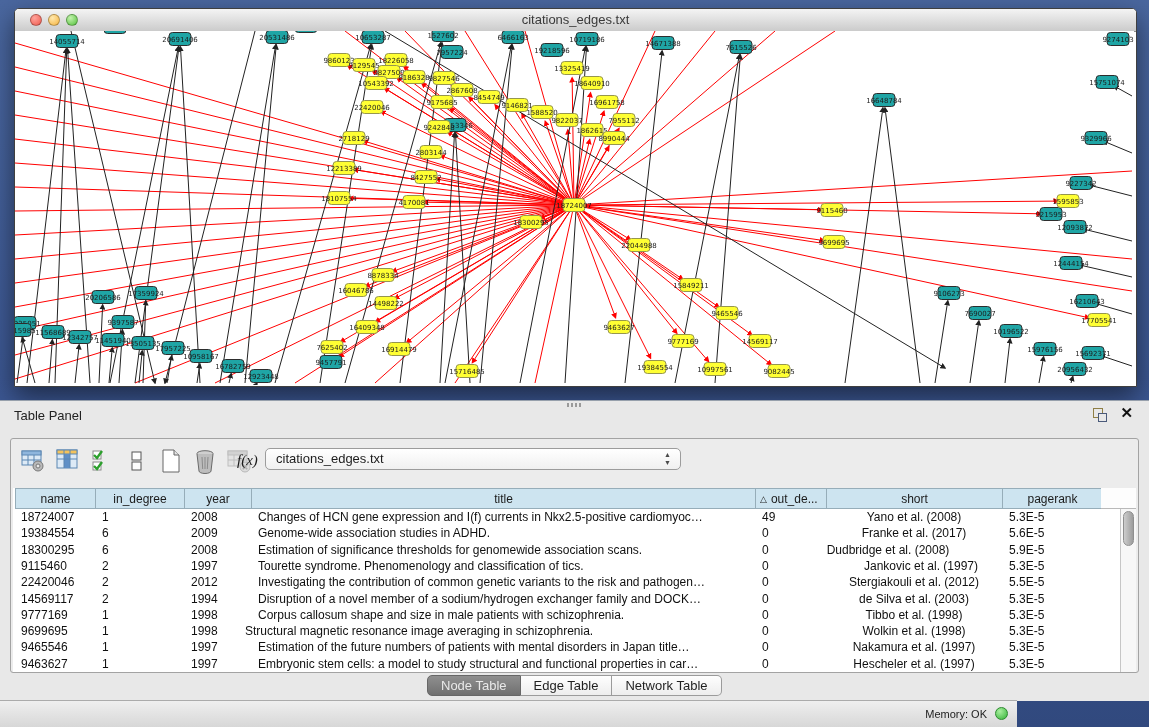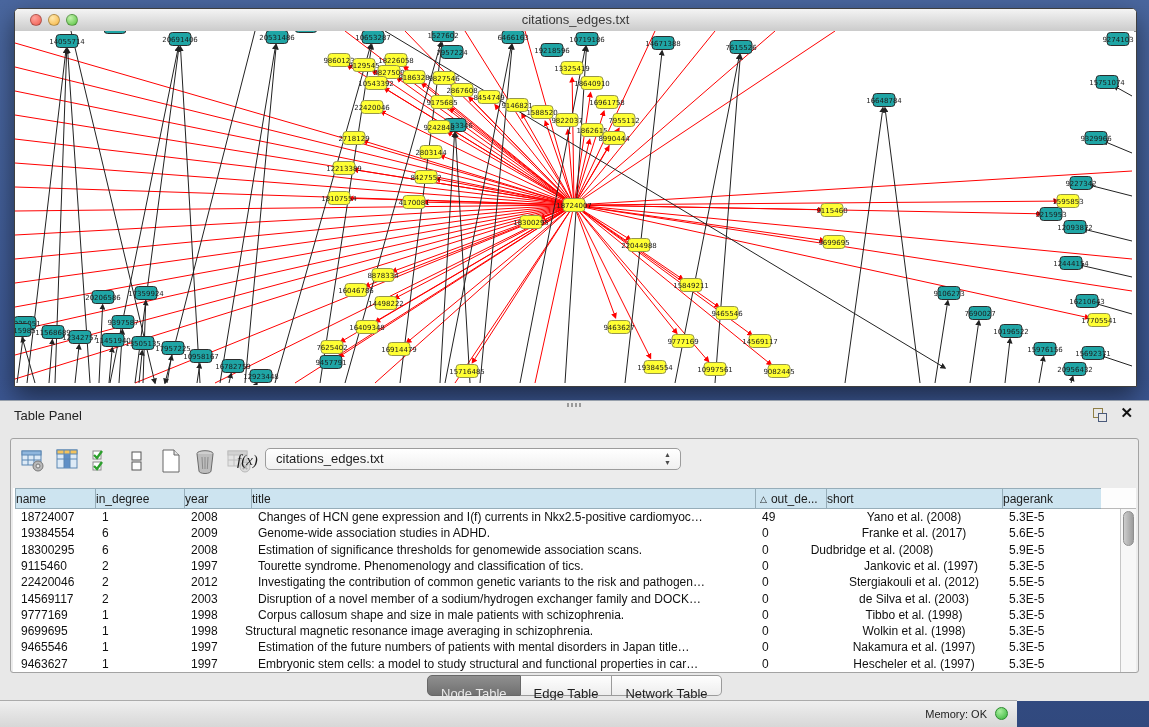--- a/index.html
+++ b/index.html
@@ -30,37 +30,37 @@
   .close-btn{position:absolute;right:16px;top:4px;font-size:15px;font-weight:bold;color:#111;line-height:16px;}
   .inner-box{position:absolute;left:10px;top:37px;width:1129px;height:235px;
     border:1px solid #a3a3a3;border-radius:3px;background:#ececec;box-sizing:border-box;}
   .tb-icon{position:absolute;top:8px;width:28px;height:28px;}
   .combo{position:absolute;left:254px;top:9px;width:416px;height:22px;box-sizing:border-box;
     border:1px solid #9c9c9c;border-radius:5px;background:linear-gradient(#ffffff,#f0f0f0);
     font-size:13px;color:#1c1c1c;line-height:20px;padding-left:10px;}
   .combo .arrows{position:absolute;right:9px;top:2px;font-size:7px;line-height:8px;color:#4a4a4a;text-align:center;}
   #thead{position:absolute;left:2px;top:49px;width:1123px;height:21px;background:#fff;}
   .th{position:absolute;top:0;height:21px;box-sizing:border-box;background:#cde4f0;
-    border:1px solid #96adb9;border-left:none;display:flex;align-items:center;
+    border:1px solid #96adb9;border-left:none;display:flex;align-items:center;justify-content:center;
     font-size:12px;color:#1b1b1b;white-space:nowrap;overflow:hidden;}
   .th.first{border-left:1px solid #96adb9;}
   .th.leftal{justify-content:flex-start;padding-left:4px;}
   .th .sortglyph{font-size:9px;margin-right:4px;color:#222;}
   .th-filler{position:absolute;top:0;height:21px;background:#fdfdfd;border-bottom:1px solid #b9b9b9;box-sizing:border-box;}
   #tbody{position:absolute;left:2px;top:70px;width:1107px;height:163px;background:#fff;overflow:hidden;}
   .tr{position:absolute;left:0;width:100%;height:16px;}
   .td{position:absolute;top:1px;height:15px;font-size:12px;color:#101010;
     white-space:nowrap;overflow:hidden;padding-left:4px;box-sizing:border-box;}
   .td.center{text-align:center;padding-left:0;}
   .vscroll{position:absolute;left:1109px;top:70px;width:16px;height:163px;background:#f7f7f7;
     border-left:1px solid #c6c6c6;box-sizing:border-box;}
   .vthumb{position:absolute;left:2px;top:2px;width:11px;height:35px;border-radius:6px;
     background:linear-gradient(90deg,#cdcdcd,#9c9c9c);border:1px solid #8f8f8f;box-sizing:border-box;}
   .tabbar{position:absolute;left:427px;top:274px;height:21px;display:flex;}
-  .tab{height:21px;line-height:20px;font-size:13px;padding:8px 13px;background:linear-gradient(#fefefe,#ededed);
+  .tab{height:21px;line-height:20px;font-size:13px;padding:0 13px;background:linear-gradient(#fefefe,#ededed);
     border:1px solid #9b9b9b;border-left:none;color:#1f1f1f;box-sizing:border-box;}
   .tab:first-child{border-left:1px solid #9b9b9b;border-radius:5px 0 0 5px;}
   .tab:last-child{border-radius:0 5px 5px 0;}
   .tab.active{background:linear-gradient(#8f8f8f,#707070);color:#e9e9e9;border-color:#676767;}
   
   .statusbar{position:absolute;left:0;top:700px;width:1017px;height:27px;
     background:linear-gradient(#efefef,#d7d7d7);border-top:1px solid #ababab;box-sizing:border-box;}
   .mem-label{position:absolute;right:30px;top:7px;font-size:11px;color:#222;}
   .mem-dot{position:absolute;right:9px;top:6px;width:13px;height:13px;border-radius:50%;
     background:radial-gradient(circle at 35% 30%,#a9ef9f,#35b338);border:1px solid #2c8a2e;box-sizing:border-box;}
@@ -704,21 +704,21 @@
             <div class="td" style="left: 745px; width: 65px;">0</div>
             <div class="td center" style="left: 816px; width: 170px;">Franke et al. (2017)</div>
             <div class="td" style="left: 992px; width: 94px;">5.6E-5</div>
           </div>
           <div class="tr" style="top: 32.6px;">
             <div class="td" style="left: 4px; width: 75px;">18300295</div>
             <div class="td" style="left: 85px; width: 83px;">6</div>
             <div class="td" style="left: 174px; width: 61px;">2008</div>
             <div class="td" style="left: 241px; width: 498px;">Estimation of significance thresholds for genomewide association scans.</div>
             <div class="td" style="left: 745px; width: 65px;">0</div>
-            <div class="td center" style="left: 774px; width: 170px;">Dudbridge et al. (2008)</div>
+            <div class="td center" style="left: 790px; width: 170px;">Dudbridge et al. (2008)</div>
             <div class="td" style="left: 992px; width: 94px;">5.9E-5</div>
           </div>
           <div class="tr" style="top: 48.9px;">
             <div class="td" style="left: 4px; width: 75px;">9115460</div>
             <div class="td" style="left: 85px; width: 83px;">2</div>
             <div class="td" style="left: 174px; width: 61px;">1997</div>
             <div class="td" style="left: 241px; width: 498px;">Tourette syndrome. Phenomenology and classification of tics.</div>
             <div class="td" style="left: 745px; width: 65px;">0</div>
             <div class="td center" style="left: 823px; width: 170px;">Jankovic et al. (1997)</div>
             <div class="td" style="left: 992px; width: 94px;">5.3E-5</div>
@@ -728,21 +728,21 @@
             <div class="td" style="left: 85px; width: 83px;">2</div>
             <div class="td" style="left: 174px; width: 61px;">2012</div>
             <div class="td" style="left: 241px; width: 498px;">Investigating the contribution of common genetic variants to the risk and pathogen…</div>
             <div class="td" style="left: 745px; width: 65px;">0</div>
             <div class="td center" style="left: 816px; width: 170px;">Stergiakouli et al. (2012)</div>
             <div class="td" style="left: 992px; width: 94px;">5.5E-5</div>
           </div>
           <div class="tr" style="top: 81.5px;">
             <div class="td" style="left: 4px; width: 75px;">14569117</div>
             <div class="td" style="left: 85px; width: 83px;">2</div>
-            <div class="td" style="left: 174px; width: 61px;">2003</div>
+            <div class="td" style="left: 174px; width: 61px;">1994</div>
             <div class="td" style="left: 241px; width: 498px;">Disruption of a novel member of a sodium/hydrogen exchanger family and DOCK…</div>
             <div class="td" style="left: 745px; width: 65px;">0</div>
             <div class="td center" style="left: 816px; width: 170px;">de Silva et al. (2003)</div>
             <div class="td" style="left: 992px; width: 94px;">5.3E-5</div>
           </div>
           <div class="tr" style="top: 97.8px;">
             <div class="td" style="left: 4px; width: 75px;">9777169</div>
             <div class="td" style="left: 85px; width: 83px;">1</div>
             <div class="td" style="left: 174px; width: 61px;">1998</div>
             <div class="td" style="left: 241px; width: 498px;">Corpus callosum shape and size in male patients with schizophrenia.</div>

